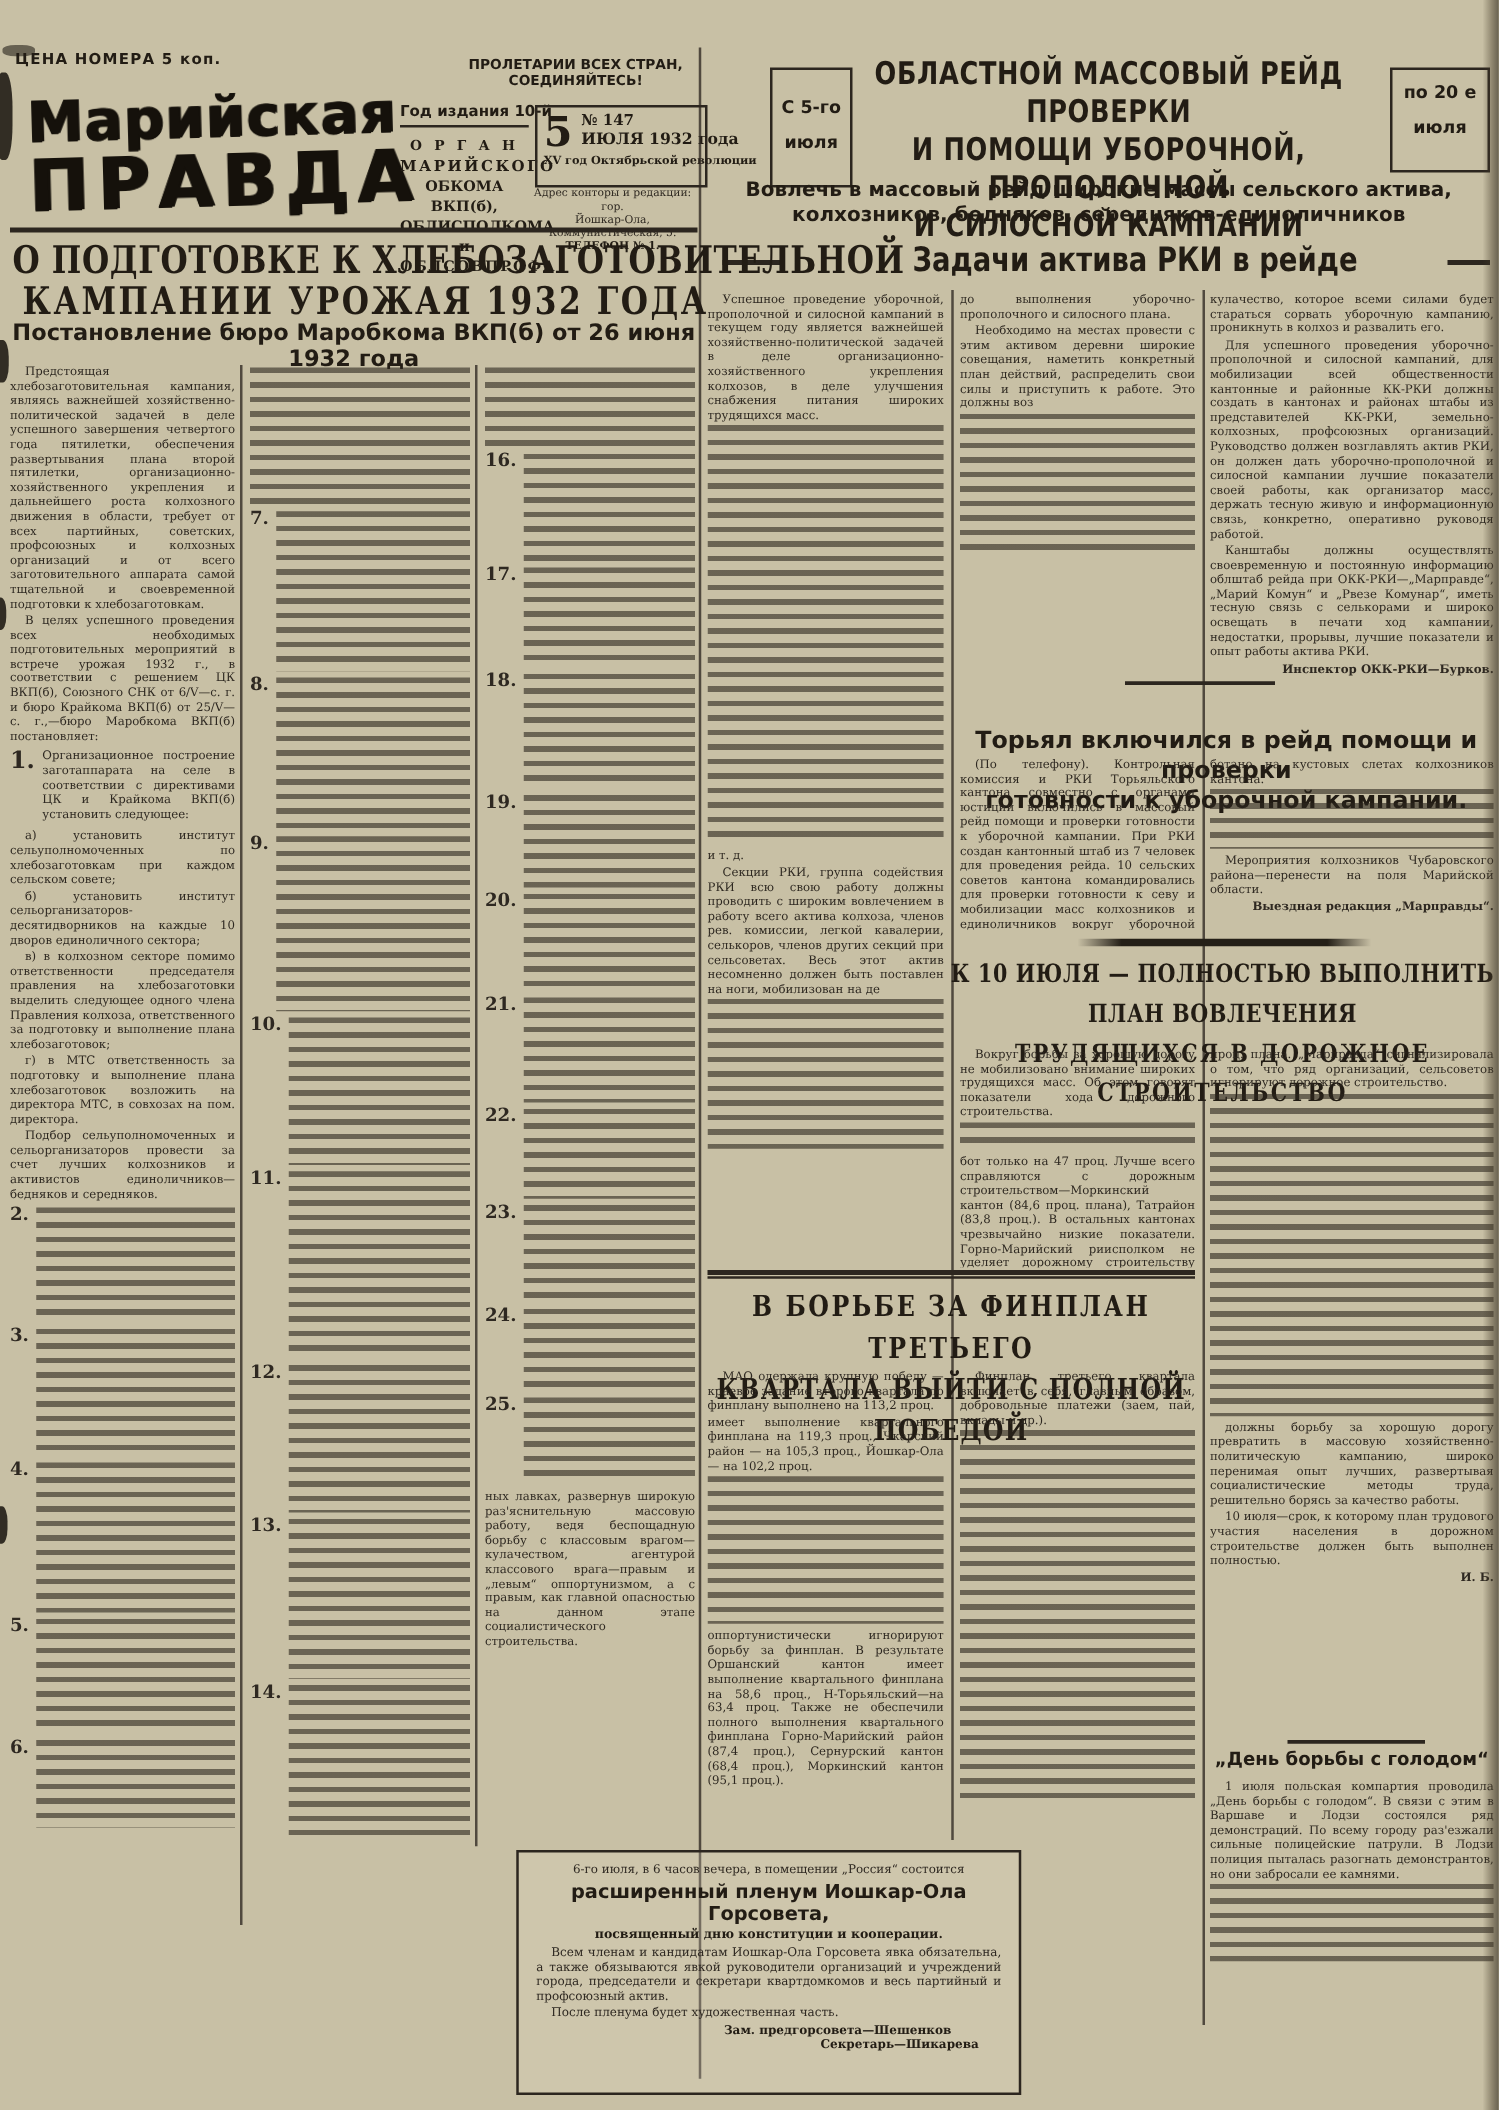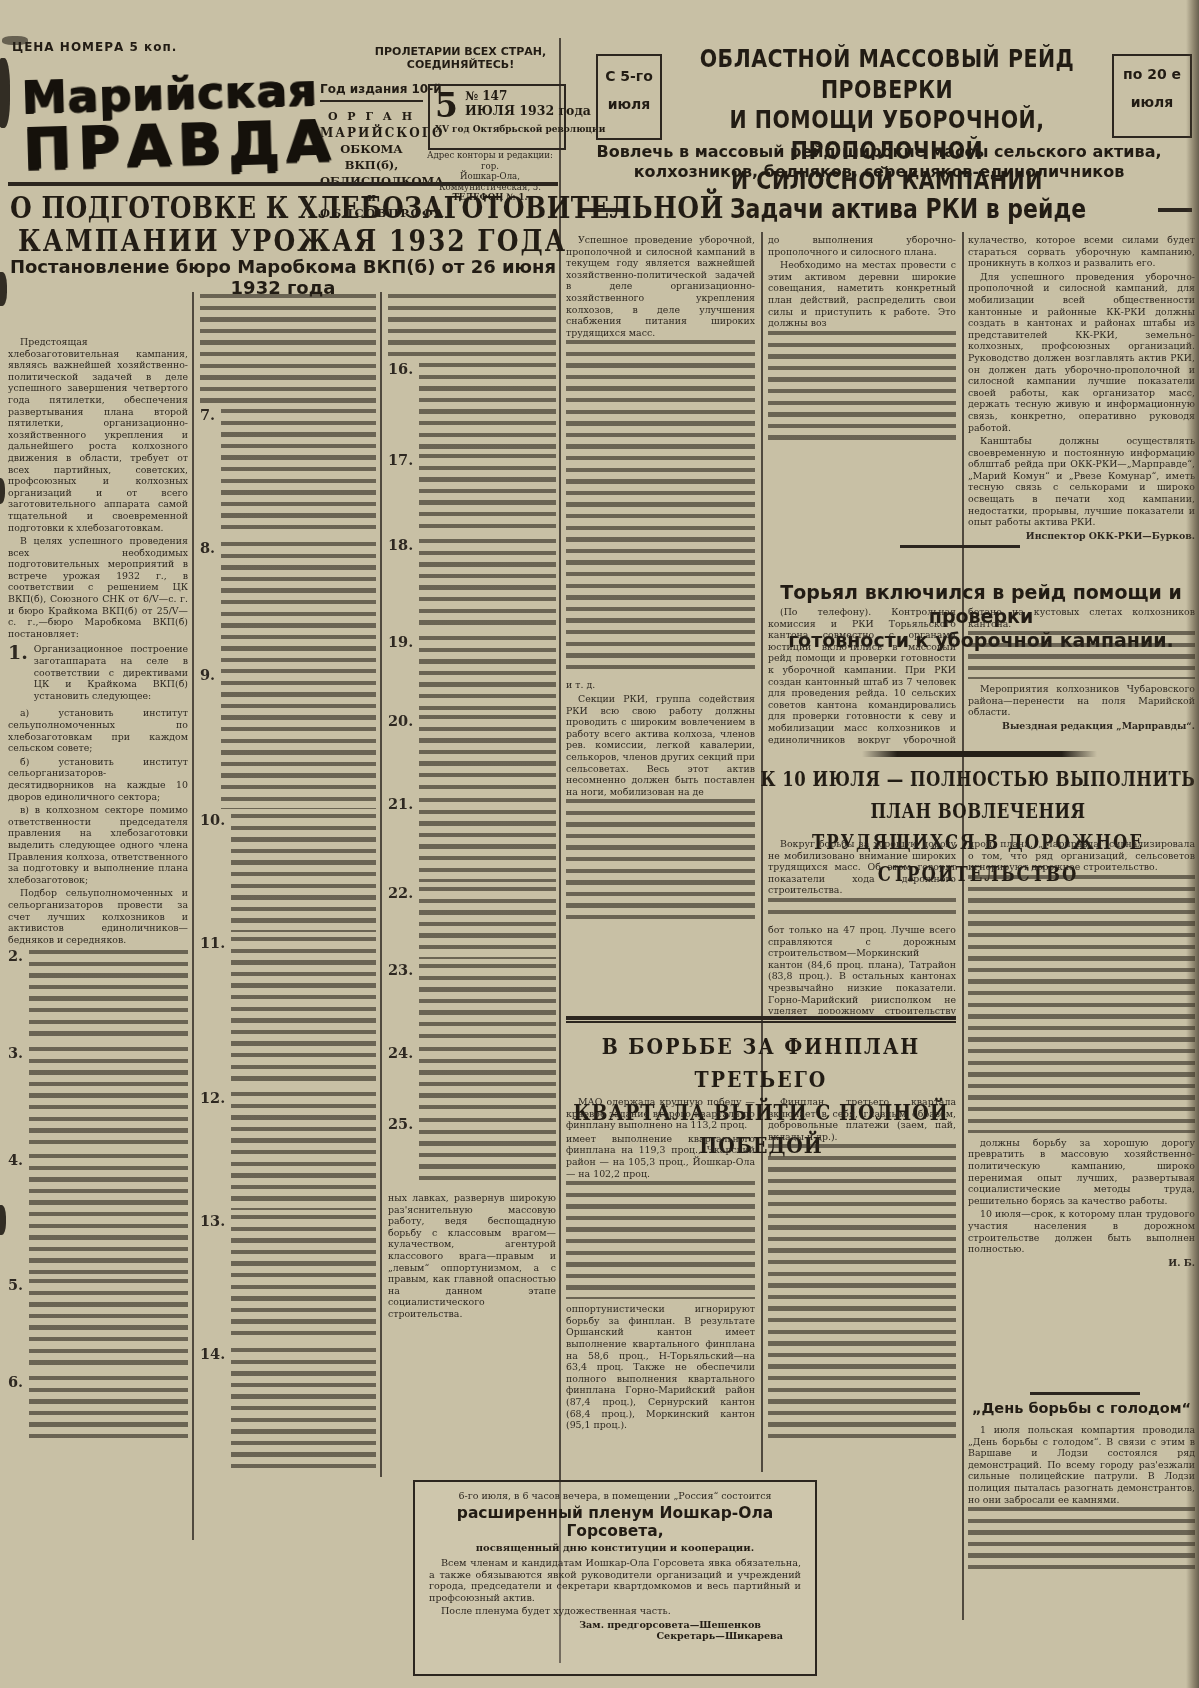--- a/index.html
+++ b/index.html
@@ -72,21 +72,21 @@
   </div>
   <div class="abs ctr" style="left:420px;top:150px;width:140px;font-size:8.6px;line-height:10.5px;filter:blur(.2px);">
     <div>Адрес конторы и редакции: гор.</div>
     <div>Йошкар-Ола, Коммунистическая, 5.</div>
     <div class="hl">ТЕЛЕФОН № 1.</div>
   </div>
 
   <div class="hr" style="left:8px;top:182px;width:550px;height:3.5px;"></div>
   <div class="vr" style="left:559px;top:38px;height:1625px;"></div>
 
-  <div class="abs box ctr" style="left:596px;top:54px;width:62px;height:70px;padding-top:12px;">
+  <div class="abs box ctr" style="left:616px;top:54px;width:62px;height:70px;padding-top:22px;">
     <div class="sans hl" style="font-size:14px;">С 5-го</div>
     <div class="sans hl" style="font-size:14px;margin-top:12px;">июля</div>
   </div>
   <div class="abs ctr" style="left:666px;top:44px;width:442px;">
     <div class="tall">
       <div class="sans hl" style="font-size:20.5px;line-height:25px;letter-spacing:.5px;">ОБЛАСТНОЙ МАССОВЫЙ РЕЙД ПРОВЕРКИ</div>
       <div class="sans hl" style="font-size:20.5px;line-height:25px;letter-spacing:.5px;">И ПОМОЩИ УБОРОЧНОЙ, ПРОПОЛОЧНОЙ</div>
       <div class="sans hl" style="font-size:20.5px;line-height:25px;letter-spacing:.5px;">И СИЛОСНОЙ КАМПАНИИ</div>
     </div>
   </div>
@@ -184,30 +184,31 @@
     <div class="dateline" style="margin-top:4px;">
       <span class="dash" style="max-width:150px;"></span>
       <span class="hl tall" style="font-size:25px;letter-spacing:2px;white-space:nowrap;">КАМПАНИИ УРОЖАЯ 1932 ГОДА</span>
     </div>
   </div>
   <div class="abs sans hl ctr" style="left:8px;top:256px;width:550px;font-size:18px;">Постановление бюро Маробкома ВКП(б) от 26 июня 1932 года</div>
 
   <div class="vr" style="left:192px;top:292px;height:1248px;"></div>
   <div class="vr" style="left:380px;top:292px;height:1185px;"></div>
 
-  <div class="col" style="left:8px;top:292px;width:180px;height:1248px;margin-top:44px;">
+  <div class="col" style="left:8px;top:292px;width:180px;height:1248px;">
     <p class="t">Предстоящая хлебозаготовительная кампания, являясь важнейшей хозяйственно-политической задачей в деле успешного завершения четвертого года пятилетки, обеспечения развертывания плана второй пятилетки, организационно-хозяйственного укрепления и дальнейшего роста колхозного движения в области, требует от всех партийных, советских, профсоюзных и колхозных организаций и от всего заготовительного аппарата самой тщательной и своевременной подготовки к хлебозаготовкам.</p>
     <p class="t">В целях успешного проведения всех необходимых подготовительных мероприятий в встрече урожая 1932 г., в соответствии с решением ЦК ВКП(б), Союзного СНК от 6/V—с. г. и бюро Крайкома ВКП(б) от 25/V—с. г.,—бюро Маробкома ВКП(б) постановляет:</p>
     <div class="numrow">
       <span class="num" style="font-size:19px;line-height:18px;">1.</span>
       <p class="t noind" style="flex:1;">Организационное построение заготаппарата на селе в соответствии с директивами ЦК и Крайкома ВКП(б) установить следующее:</p>
     </div>
     <p class="t">а) установить институт сельуполномоченных по хлебозаготовкам при каждом сельском совете;</p>
     <p class="t">б) установить институт сельорганизаторов-десятидворников на каждые 10 дворов единоличного сектора;</p>
     <p class="t">в) в колхозном секторе помимо ответственности председателя правления на хлебозаготовки выделить следующее одного члена Правления колхоза, ответственного за подготовку и выполнение плана хлебозаготовок;</p>
+    <p class="t">г) в МТС ответственность за подготовку и выполнение плана хлебозаготовок возложить на директора МТС, в совхозах на пом. директора.</p>
     <p class="t">Подбор сельуполномоченных и сельорганизаторов провести за счет лучших колхозников и активистов единоличников—бедняков и середняков.</p>
     <div class="numrow">
         <span class="num">2.</span>
         <div class="fz" style="height:92px;"></div>
       </div>
     <div class="numrow">
         <span class="num">3.</span>
         <div class="fz" style="height:102px;"></div>
       </div>
     <div class="numrow">

